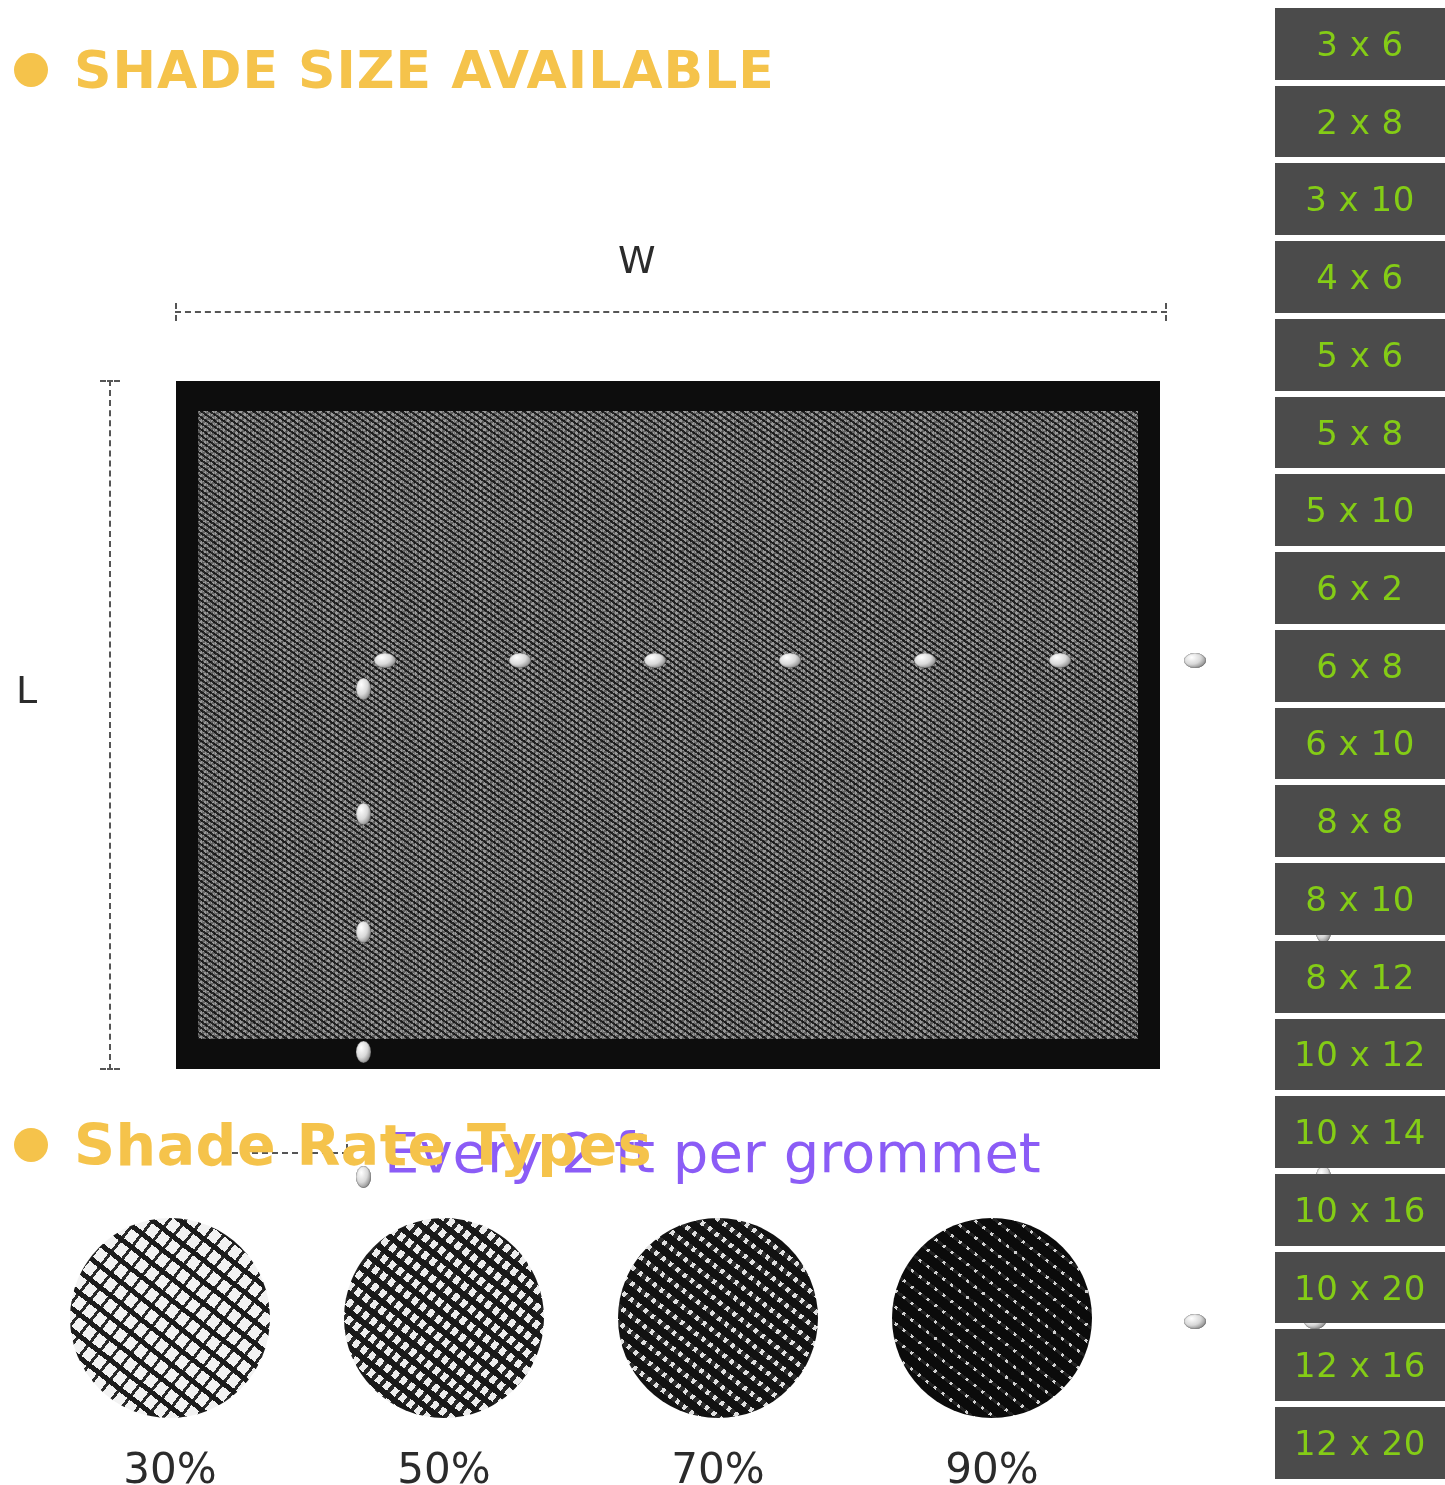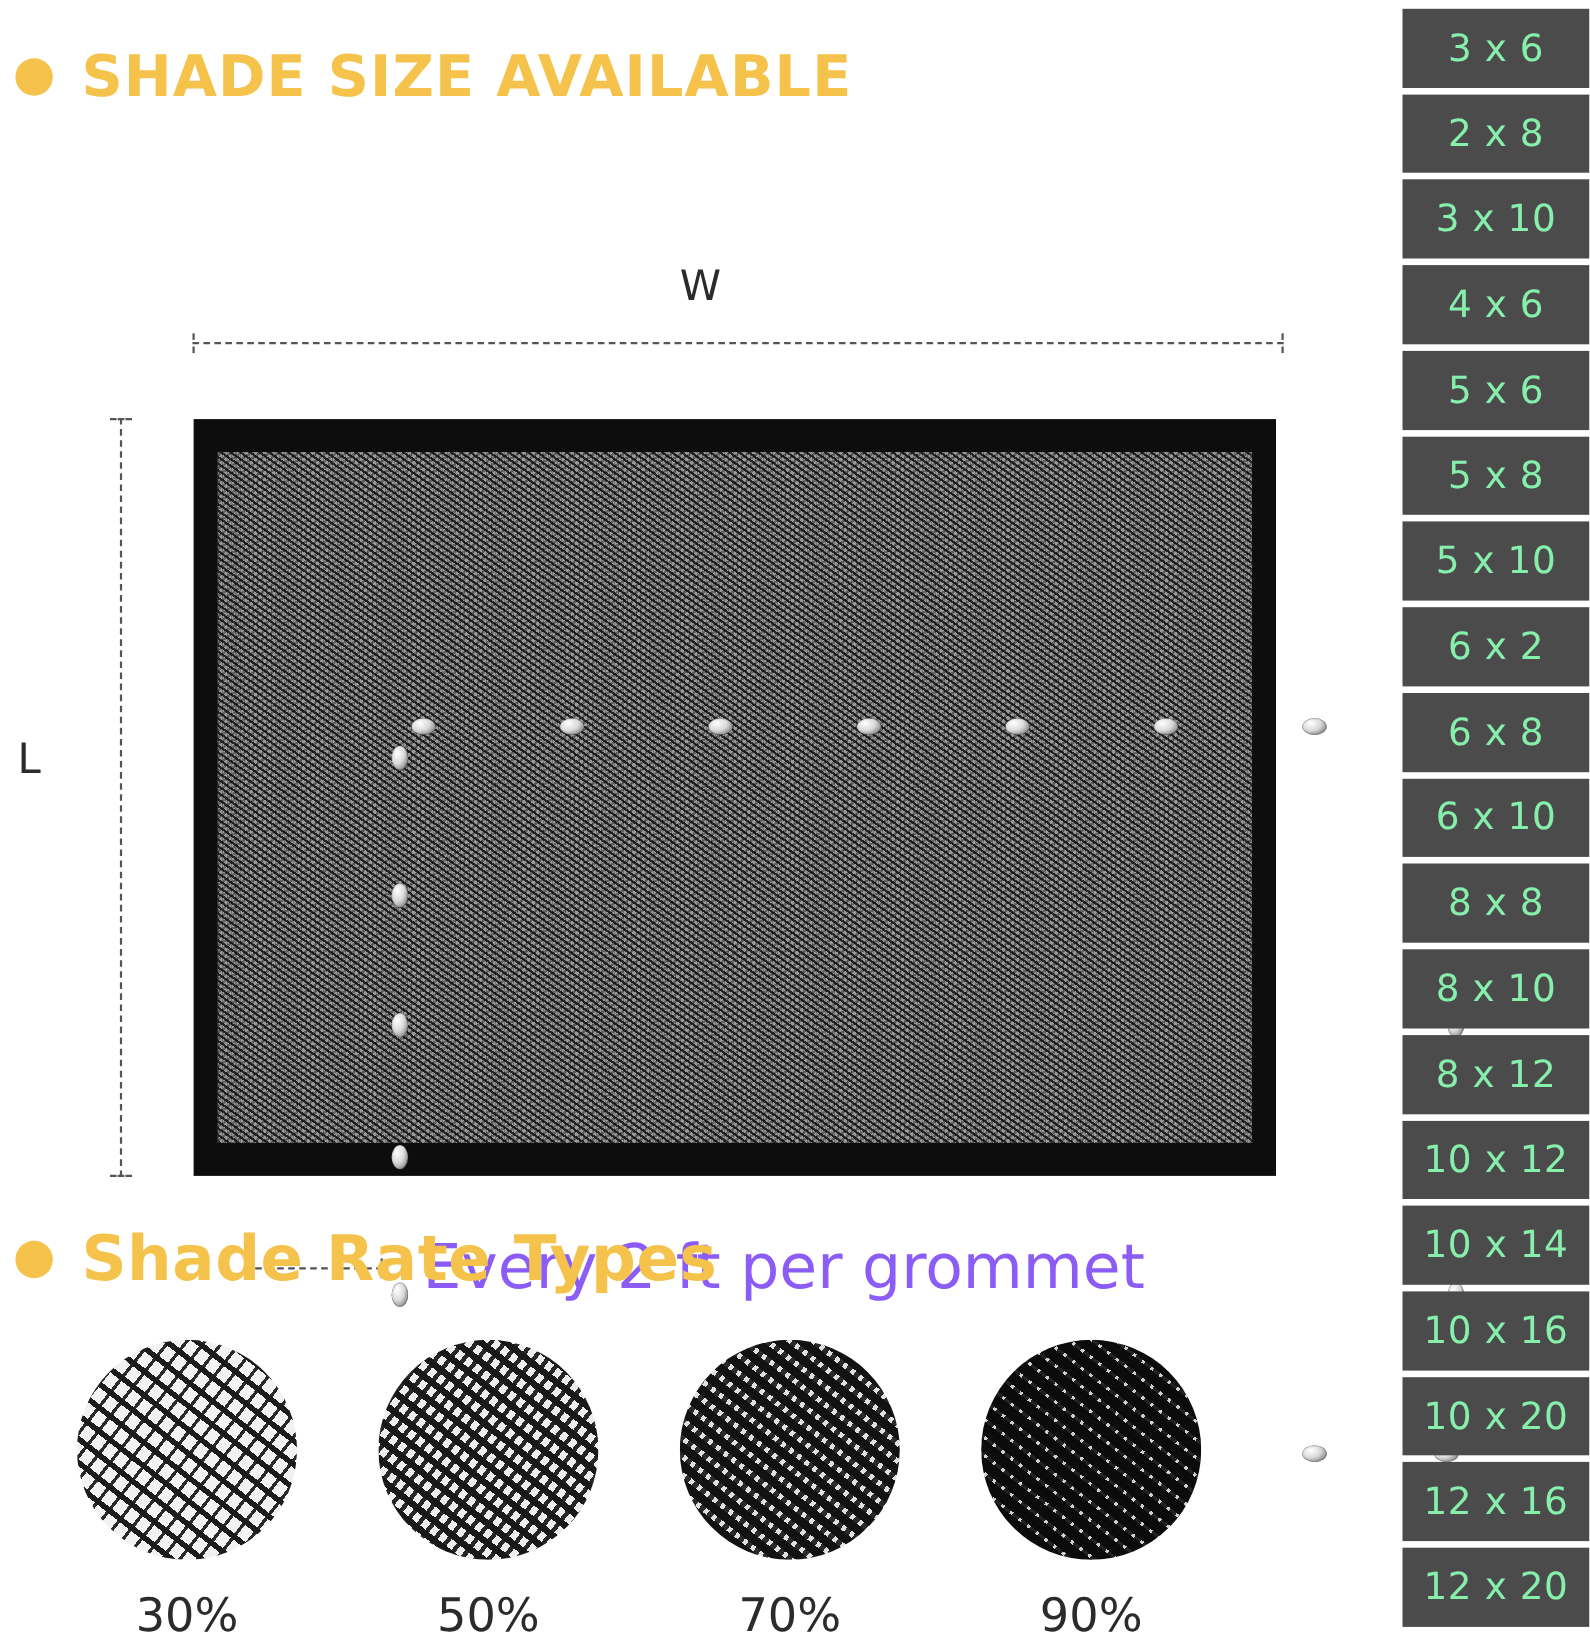--- a/index.html
+++ b/index.html
@@ -246,21 +246,21 @@
     width: 170px;
     height: 1485px;
     display: flex;
     flex-direction: column;
     gap: 6px;
     padding: 8px 0 6px 0;
   }
   .size-chip {
     flex: 1 1 0;
     background: #4b4b4b;
-    color: #86efac;
+    color: #84cc16;
     font-size: 34px;
     display: flex;
     align-items: center;
     justify-content: center;
     letter-spacing: 0.5px;
   }
 </style>
 </head>
 <body>
 

